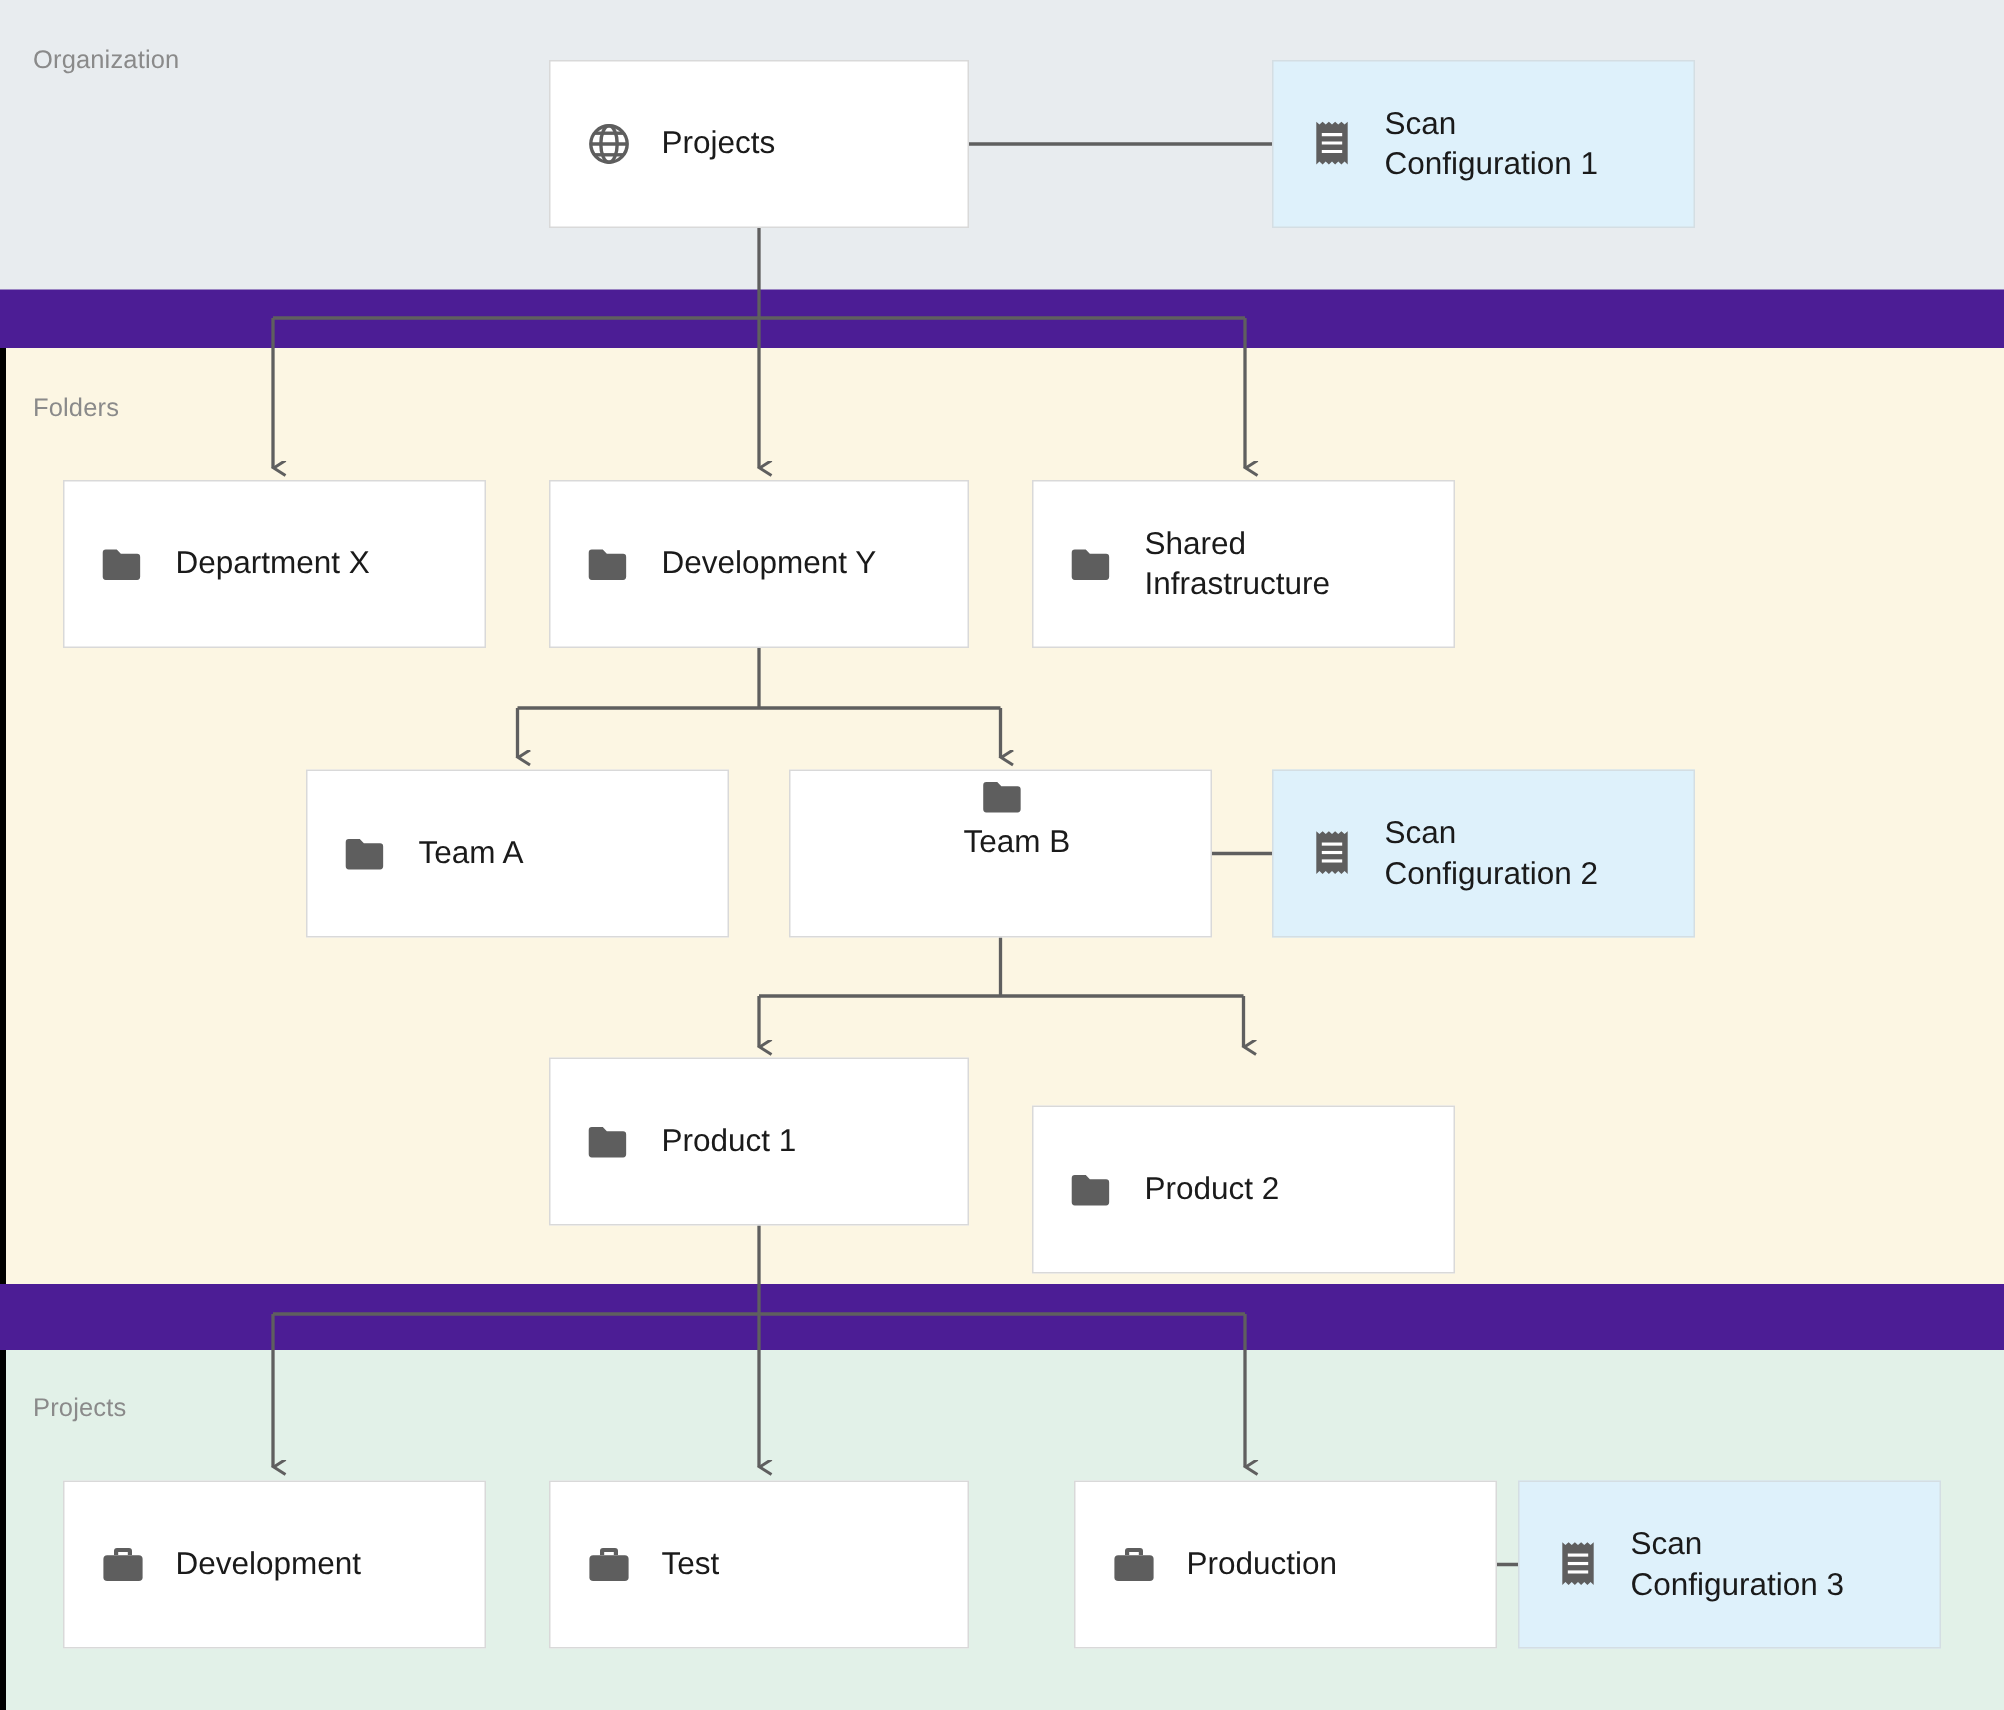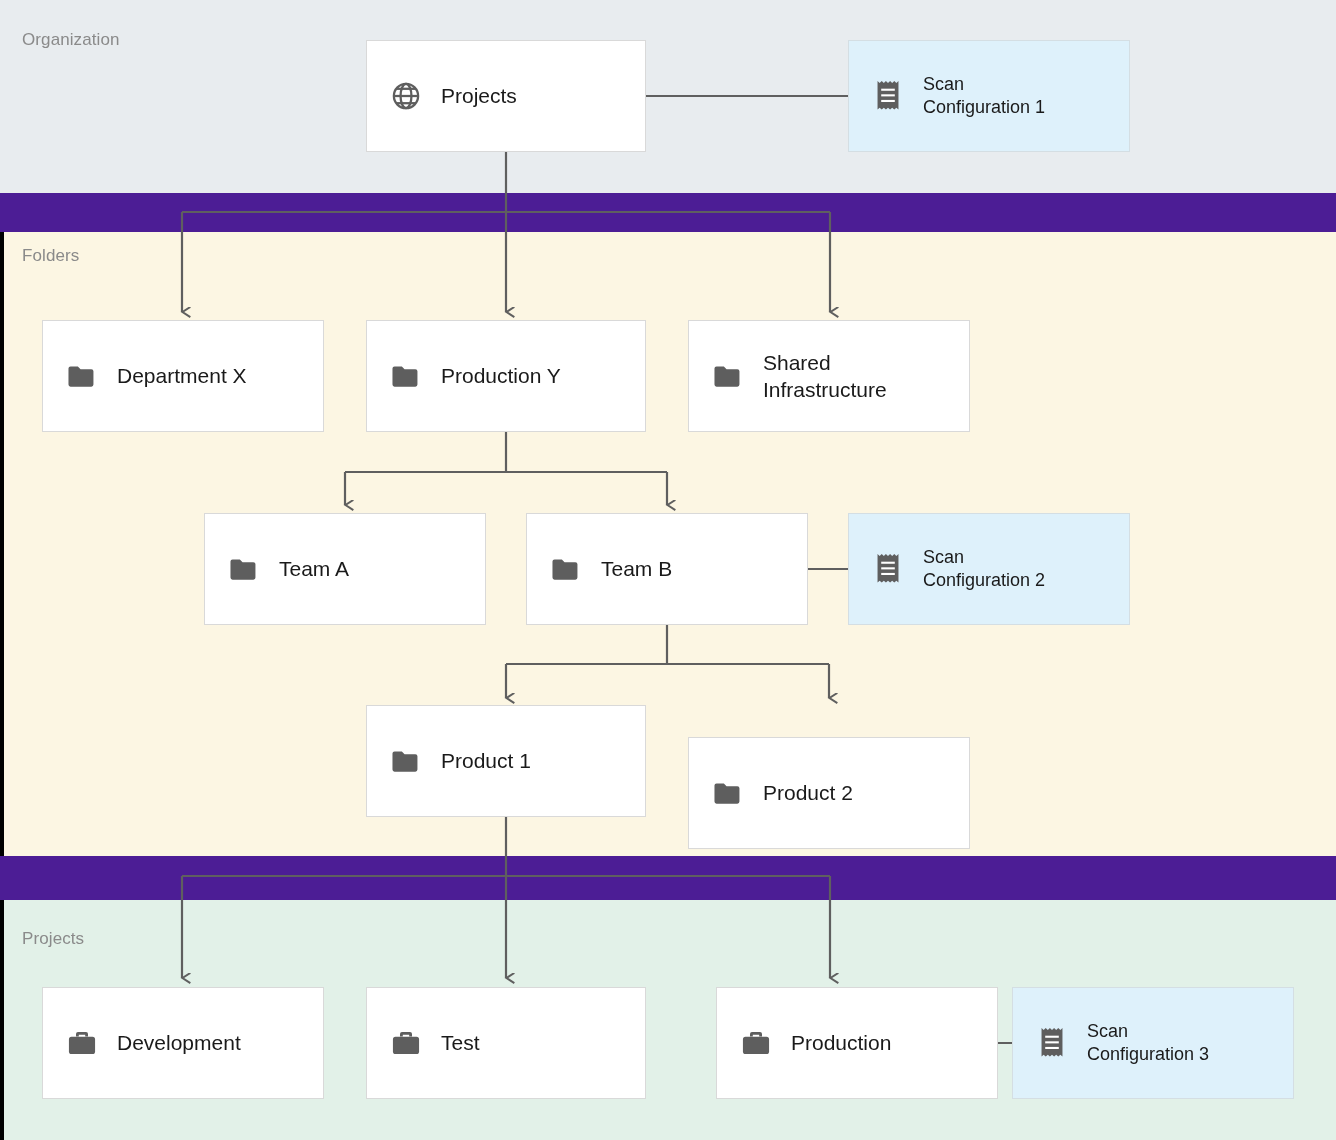--- a/index.html
+++ b/index.html
@@ -74,38 +74,38 @@
     display: flex;
     align-items: center;
     justify-content: center;
   }
   .node .lbl {
     font-size: 21px;
     color: #1A1A1A;
     line-height: 1.30;
     white-space: pre-line;
   }
-  .node.scan .lbl { font-size: 18px; }
+  .node.scan .lbl { font-size: 21px; }
 
   svg { display: block; }
 </style>
 </head>
 <body>
 
 <div id="canvas">
 
   <div class="band band-org"></div>
   <div class="band band-folders"></div>
   <div class="band band-projects"></div>
 
   <div class="rail-left" style="top:232px;height:624px;"></div>
   <div class="rail-left" style="top:900px;height:240px;"></div>
 
   <div class="band-label" style="left:22px;  top:30px;">Organization</div>
-  <div class="band-label" style="left:22px;  top:246px;">Folders</div>
+  <div class="band-label" style="left:22px;  top:262px;">Folders</div>
   <div class="band-label" style="left:22px;  top:929px;">Projects</div>
 
   <svg id="wires" viewBox="0 0 1336 1140">
     <defs>
       <marker id="arw" markerWidth="12" markerHeight="12" refX="5" refY="9" orient="auto" markerUnits="userSpaceOnUse">
         <path d="M0.5,1.5 L5,8.5 L9.5,1.5" fill="none" stroke="#5F5F5F" stroke-width="2" stroke-linecap="square"></path>
       </marker>
     </defs>
     <g fill="none" stroke="#5F5F5F" stroke-width="2.2">
 
@@ -180,21 +180,21 @@
     <span class="lbl">Department X</span>
   </div>
 
   <div class="node" style="left:366px; top:320px; width:280px; height:112px;">
     <span class="ico">
       <svg width="32" height="26" viewBox="0 0 24 20">
         <path d="M1.6 4.2 a1.6 1.6 0 0 1 1.6-1.6 h5.6 l2.1 2.2 h8.3 a1.6 1.6 0 0 1 1.6 1.6 v10.2
                  a1.6 1.6 0 0 1 -1.6 1.6 H3.2 a1.6 1.6 0 0 1 -1.6 -1.6 Z" fill="#5E5E5E"></path>
       </svg>
     </span>
-    <span class="lbl">Production Y</span>
+    <span class="lbl">Development Y</span>
   </div>
 
   <div class="node" style="left:688px; top:320px; width:282px; height:112px;">
     <span class="ico">
       <svg width="32" height="26" viewBox="0 0 24 20">
         <path d="M1.6 4.2 a1.6 1.6 0 0 1 1.6-1.6 h5.6 l2.1 2.2 h8.3 a1.6 1.6 0 0 1 1.6 1.6 v10.2
                  a1.6 1.6 0 0 1 -1.6 1.6 H3.2 a1.6 1.6 0 0 1 -1.6 -1.6 Z" fill="#5E5E5E"></path>
       </svg>
     </span>
     <span class="lbl">Shared
@@ -204,21 +204,21 @@
   <div class="node" style="left:204px; top:513px; width:282px; height:112px;">
     <span class="ico">
       <svg width="32" height="26" viewBox="0 0 24 20">
         <path d="M1.6 4.2 a1.6 1.6 0 0 1 1.6-1.6 h5.6 l2.1 2.2 h8.3 a1.6 1.6 0 0 1 1.6 1.6 v10.2
                  a1.6 1.6 0 0 1 -1.6 1.6 H3.2 a1.6 1.6 0 0 1 -1.6 -1.6 Z" fill="#5E5E5E"></path>
       </svg>
     </span>
     <span class="lbl">Team A</span>
   </div>
 
-  <div class="node" style="left:526px; top:513px; width:282px; height:112px;">
+  <div class="node" style="left:526px; top:513px; width:282px; height:112px;flex-direction:column;">
     <span class="ico">
       <svg width="32" height="26" viewBox="0 0 24 20">
         <path d="M1.6 4.2 a1.6 1.6 0 0 1 1.6-1.6 h5.6 l2.1 2.2 h8.3 a1.6 1.6 0 0 1 1.6 1.6 v10.2
                  a1.6 1.6 0 0 1 -1.6 1.6 H3.2 a1.6 1.6 0 0 1 -1.6 -1.6 Z" fill="#5E5E5E"></path>
       </svg>
     </span>
     <span class="lbl">Team B</span>
   </div>
 
   <div class="node scan" style="left:848px; top:513px; width:282px; height:112px;">

